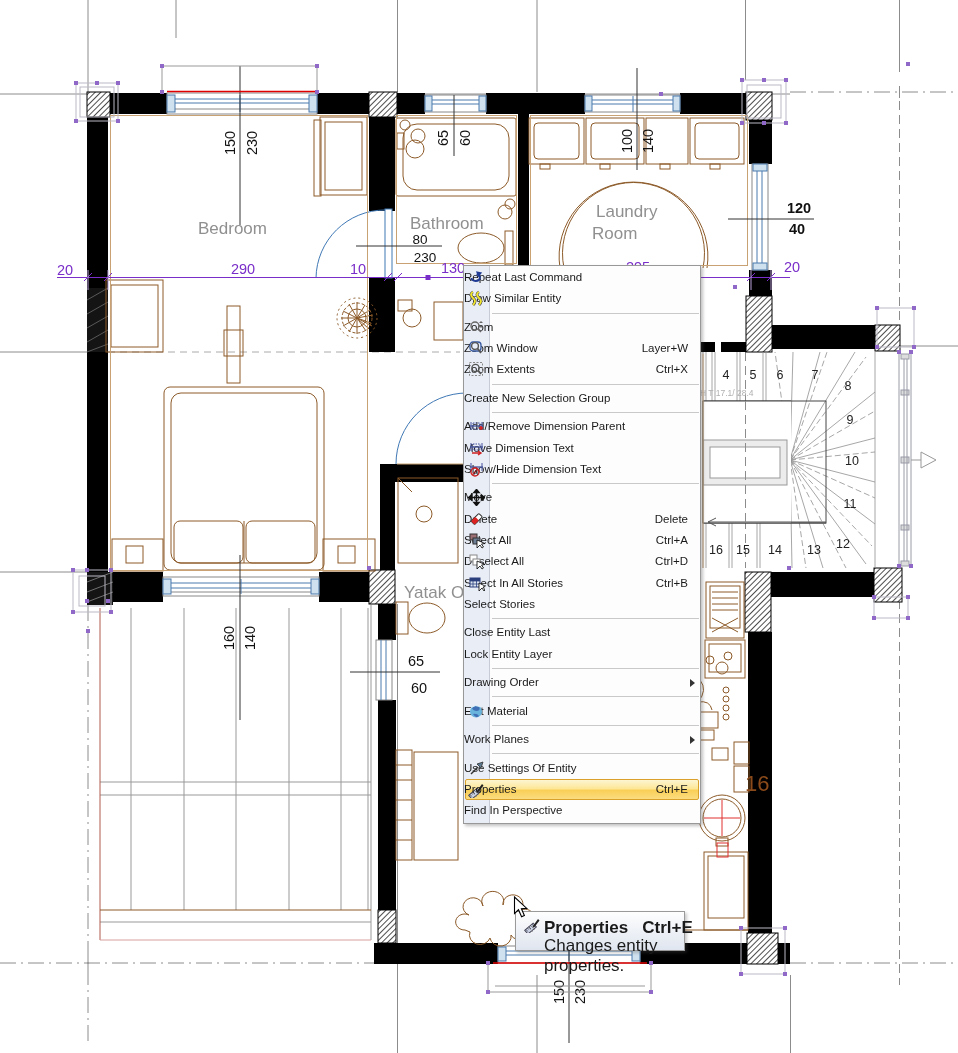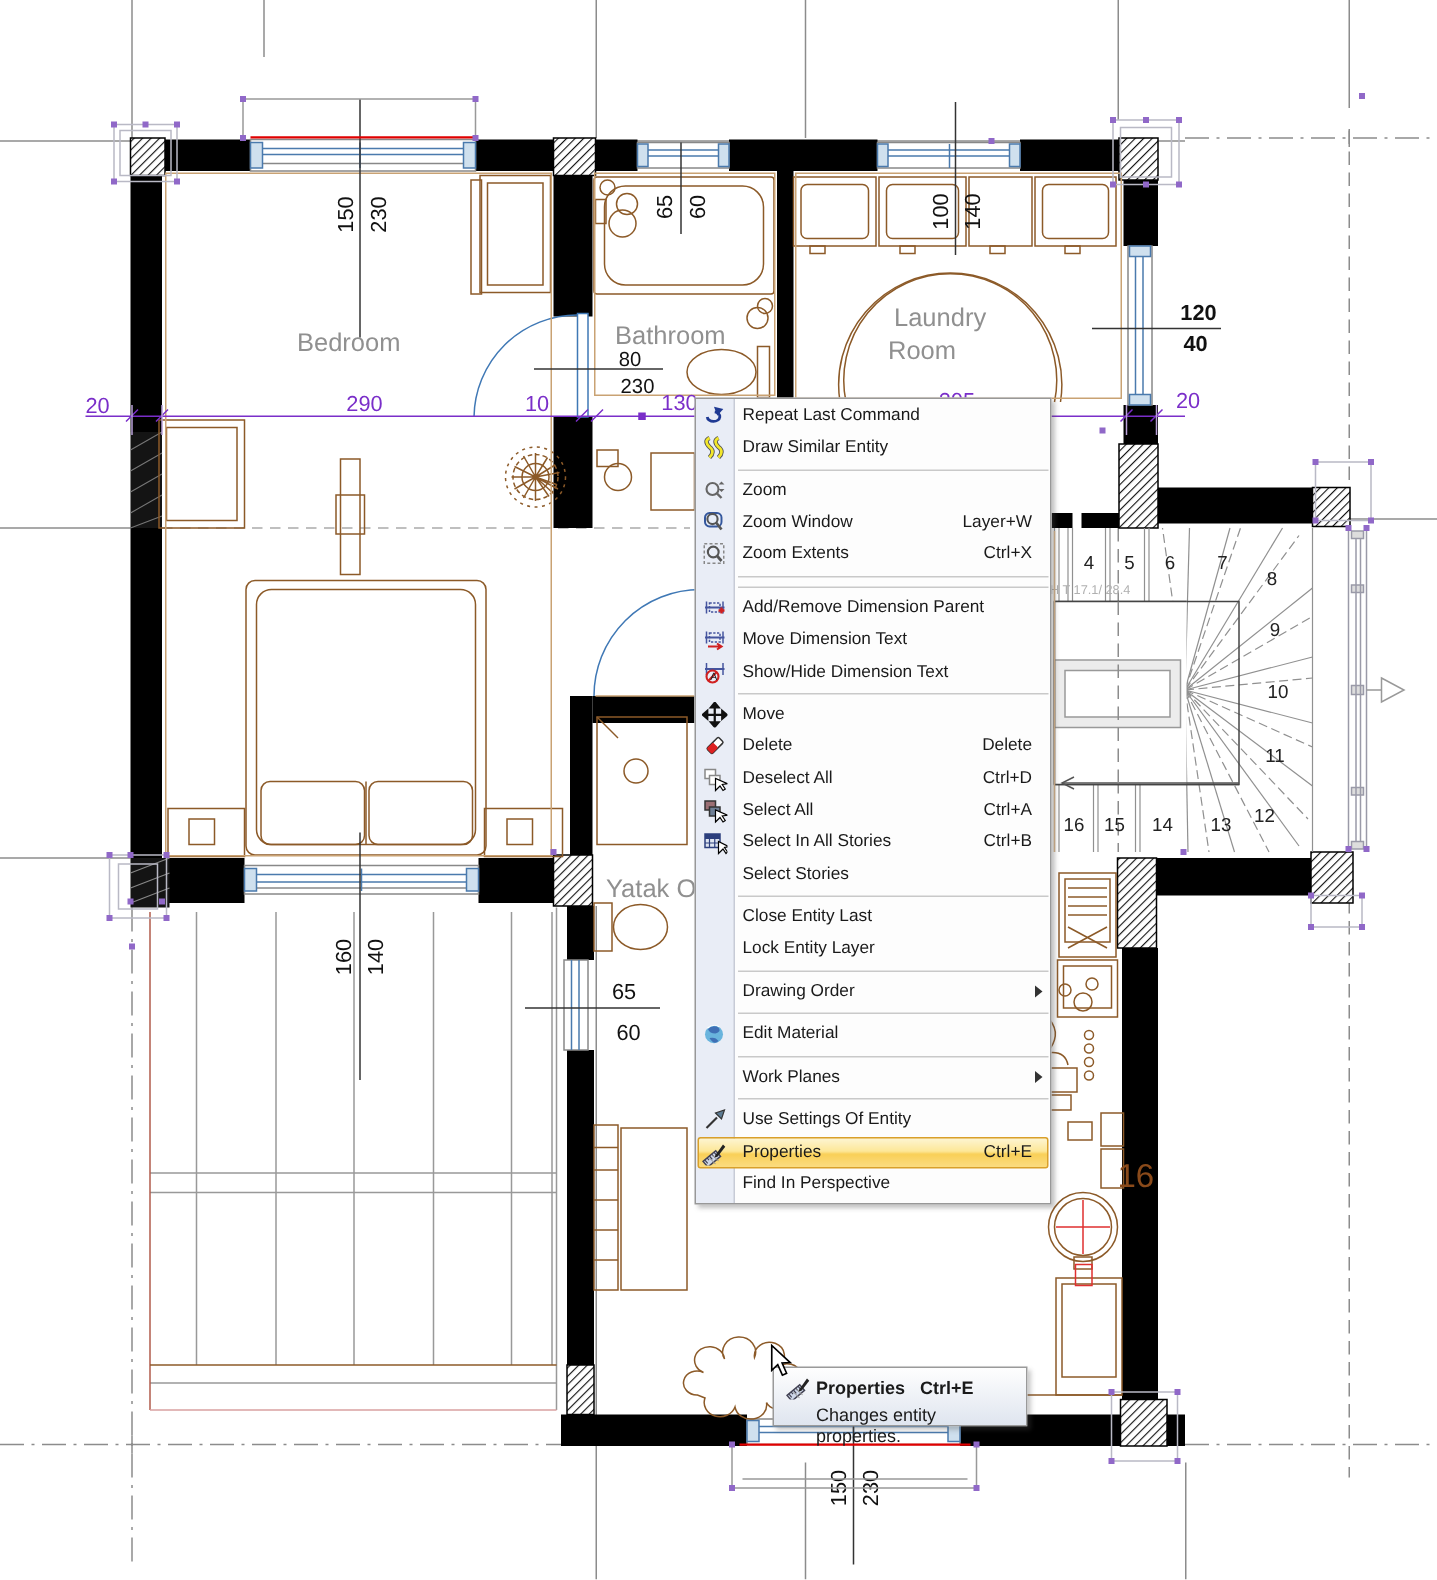--- a/index.html
+++ b/index.html
@@ -2,28 +2,28 @@
 <html><head>
 <meta charset="utf-8">
 <style>
 html,body{margin:0;padding:0;background:#fff;width:958px;height:1053px;overflow:hidden;
 font-family:"Liberation Sans",sans-serif;}
 #wrap{position:relative;width:958px;height:1053px;}
 svg text{font-family:"Liberation Sans",sans-serif;}
 #menu{position:absolute;left:463px;top:265px;width:236px;background:#fdfdfd;
 border:1px solid #989898;box-shadow:2px 2px 3px rgba(80,80,80,.35);}
 #gut{position:absolute;left:0;top:0;bottom:0;width:25px;background:#e9edf6;border-right:1px solid #c7cbd6;}
-.mi{position:relative;height:21.3px;line-height:21.4px;padding-left:31px;font-size:11.5px;color:#1a1a1a;white-space:nowrap;}
+.mi{position:relative;height:21.3px;line-height:21.4px;font-size:11.5px;color:#1a1a1a;white-space:nowrap;}
 .mi .sc{position:absolute;right:12px;top:0;}
 .sep{height:7.2px;position:relative;}
 .sep:after{content:"";position:absolute;left:28px;right:1px;top:3px;border-top:1px solid #c9c9c9;}
 .ar{position:absolute;right:5px;top:6.5px;width:0;height:0;border-left:5px solid #333;border-top:4px solid transparent;border-bottom:4px solid transparent;}
 .ic{position:absolute;left:4px;top:2px;width:17px;height:17px;}
 .hl{position:absolute;left:1px;right:1px;top:0;height:19.3px;background:linear-gradient(#fdf5d2 0%,#fde797 45%,#f9cf57 55%,#fbdc80 100%);border:1px solid #d9a02a;border-radius:2px;}
-#tip{position:absolute;left:515px;top:911px;width:168px;height:38px;background:linear-gradient(#fefefe,#dfe5ef);border:1px solid #9a9a9a;box-shadow:2px 2px 3px rgba(80,80,80,.3);font-size:12px;color:#1a1a1a;}
+#tip{position:absolute;left:515px;top:911px;width:168px;height:38px;background:linear-gradient(#fefefe,#dfe5ef);border:1px solid #9a9a9a;box-shadow:2px 2px 3px rgba(80,80,80,.3);font-size:17px;color:#1a1a1a;}
 </style>
 </head>
 <body>
 <div id="wrap">
 <svg width="958" height="1053" viewBox="0 0 958 1053">
 <defs>
 <pattern id="hp" patternUnits="userSpaceOnUse" width="4" height="4" patternTransform="rotate(45)">
 <rect width="4" height="4" fill="#fff"></rect>
 <line x1="0" y1="0" x2="0" y2="4" stroke="#111" stroke-width="1.5"></line>
 </pattern>
@@ -582,20 +582,21 @@
           <rect x="2" y="2" width="11" height="9" rx="3" fill="#e8eef8" stroke="#34579d" stroke-width="1.3"></rect>
           <circle cx="7" cy="6" r="3.4" fill="none" stroke="#555" stroke-width="1.4"></circle>
           <line x1="9.5" y1="8.5" x2="13" y2="13" stroke="#555" stroke-width="1.8"></line>
         </svg>Zoom Window<span class="sc">Layer+W</span></div>
 <div class="mi"><svg class="ic" viewBox="0 0 17 17">
           <rect x="1.5" y="1.5" width="13" height="13" fill="none" stroke="#888" stroke-width="1" stroke-dasharray="2 1.5"></rect>
           <circle cx="7.5" cy="7" r="3.6" fill="none" stroke="#555" stroke-width="1.4"></circle>
           <line x1="10" y1="9.5" x2="13" y2="13" stroke="#555" stroke-width="1.8"></line>
         </svg>Zoom Extents<span class="sc">Ctrl+X</span></div>
 <div class="sep"></div>
+<div class="mi">Create New Selection Group</div>
 <div class="sep"></div>
 <div class="mi"><svg class="ic" viewBox="0 0 17 17">
           <line x1="2" y1="8" x2="15" y2="8" stroke="#44549e" stroke-width="1.3"></line>
           <line x1="3" y1="4" x2="3" y2="12" stroke="#44549e"></line>
           <line x1="14" y1="4" x2="14" y2="12" stroke="#44549e"></line>
           <rect x="5" y="5" width="7" height="6" fill="none" stroke="#44549e" stroke-dasharray="1.5 1"></rect>
           <path d="M11 10 h4 M13 8 v4" stroke="#d02020" stroke-width="1.6"></path>
         </svg>Add/Remove Dimension Parent</div>
 <div class="mi"><svg class="ic" viewBox="0 0 17 17">
           <line x1="2" y1="7" x2="15" y2="7" stroke="#44549e" stroke-width="1.3"></line>
@@ -620,29 +621,29 @@
             <path d="M8.5 0.5 l2.5 3 h-5 Z M8.5 16.5 l2.5 -3 h-5 Z M0.5 8.5 l3 -2.5 v5 Z M16.5 8.5 l-3 -2.5 v5 Z"></path>
           </g>
         </svg>Move</div>
 <div class="mi"><svg class="ic" viewBox="0 0 17 17">
           <g transform="rotate(-45 8 8)">
             <rect x="3" y="6" width="11" height="5" rx="1" fill="#fff" stroke="#333"></rect>
             <rect x="3" y="6" width="6" height="5" rx="1" fill="#d22"></rect>
           </g>
         </svg>Delete<span class="sc">Delete</span></div>
 <div class="mi"><svg class="ic" viewBox="0 0 17 17">
+          <rect x="2" y="2" width="7" height="6" fill="#9b6f74" stroke="#333"></rect>
+          <rect x="5" y="6" width="7" height="6" fill="#6e7f95" stroke="#333"></rect>
+          <path d="M9 8 l0 8 3 -3 2 3 1.5 -1 -2 -3 3.5 -0.5 Z" fill="#fff" stroke="#000" stroke-width="0.8"></path>
+        </svg>Select All<span class="sc">Ctrl+A</span></div>
+<div class="mi"><svg class="ic" viewBox="0 0 17 17">
           <rect x="2" y="2" width="7" height="6" fill="#fff" stroke="#888"></rect>
           <rect x="5" y="6" width="7" height="6" fill="#fff" stroke="#888"></rect>
           <path d="M9 8 l0 8 3 -3 2 3 1.5 -1 -2 -3 3.5 -0.5 Z" fill="#fff" stroke="#000" stroke-width="0.8"></path>
         </svg>Deselect All<span class="sc">Ctrl+D</span></div>
-<div class="mi"><svg class="ic" viewBox="0 0 17 17">
-          <rect x="2" y="2" width="7" height="6" fill="#9b6f74" stroke="#333"></rect>
-          <rect x="5" y="6" width="7" height="6" fill="#6e7f95" stroke="#333"></rect>
-          <path d="M9 8 l0 8 3 -3 2 3 1.5 -1 -2 -3 3.5 -0.5 Z" fill="#fff" stroke="#000" stroke-width="0.8"></path>
-        </svg>Select All<span class="sc">Ctrl+A</span></div>
 <div class="mi"><svg class="ic" viewBox="0 0 17 17">
           <rect x="2" y="3" width="10" height="9" fill="#dde4f0" stroke="#2c3f7d"></rect>
           <path d="M2 6 h10 M2 9 h10 M5 3 v9 M8.5 3 v9" stroke="#2c3f7d" stroke-width="0.8"></path>
           <rect x="2" y="3" width="10" height="3" fill="#2c3f7d"></rect>
           <path d="M11 8 l0 8 3 -3 2 3 1 -1 -2 -3 3 -0.5 Z" fill="#fff" stroke="#000" stroke-width="0.8"></path>
         </svg>Select In All Stories<span class="sc">Ctrl+B</span></div>
 <div class="mi">Select Stories</div>
 <div class="sep"></div>
 <div class="mi">Close Entity Last</div>
 <div class="mi">Lock Entity Layer</div>

